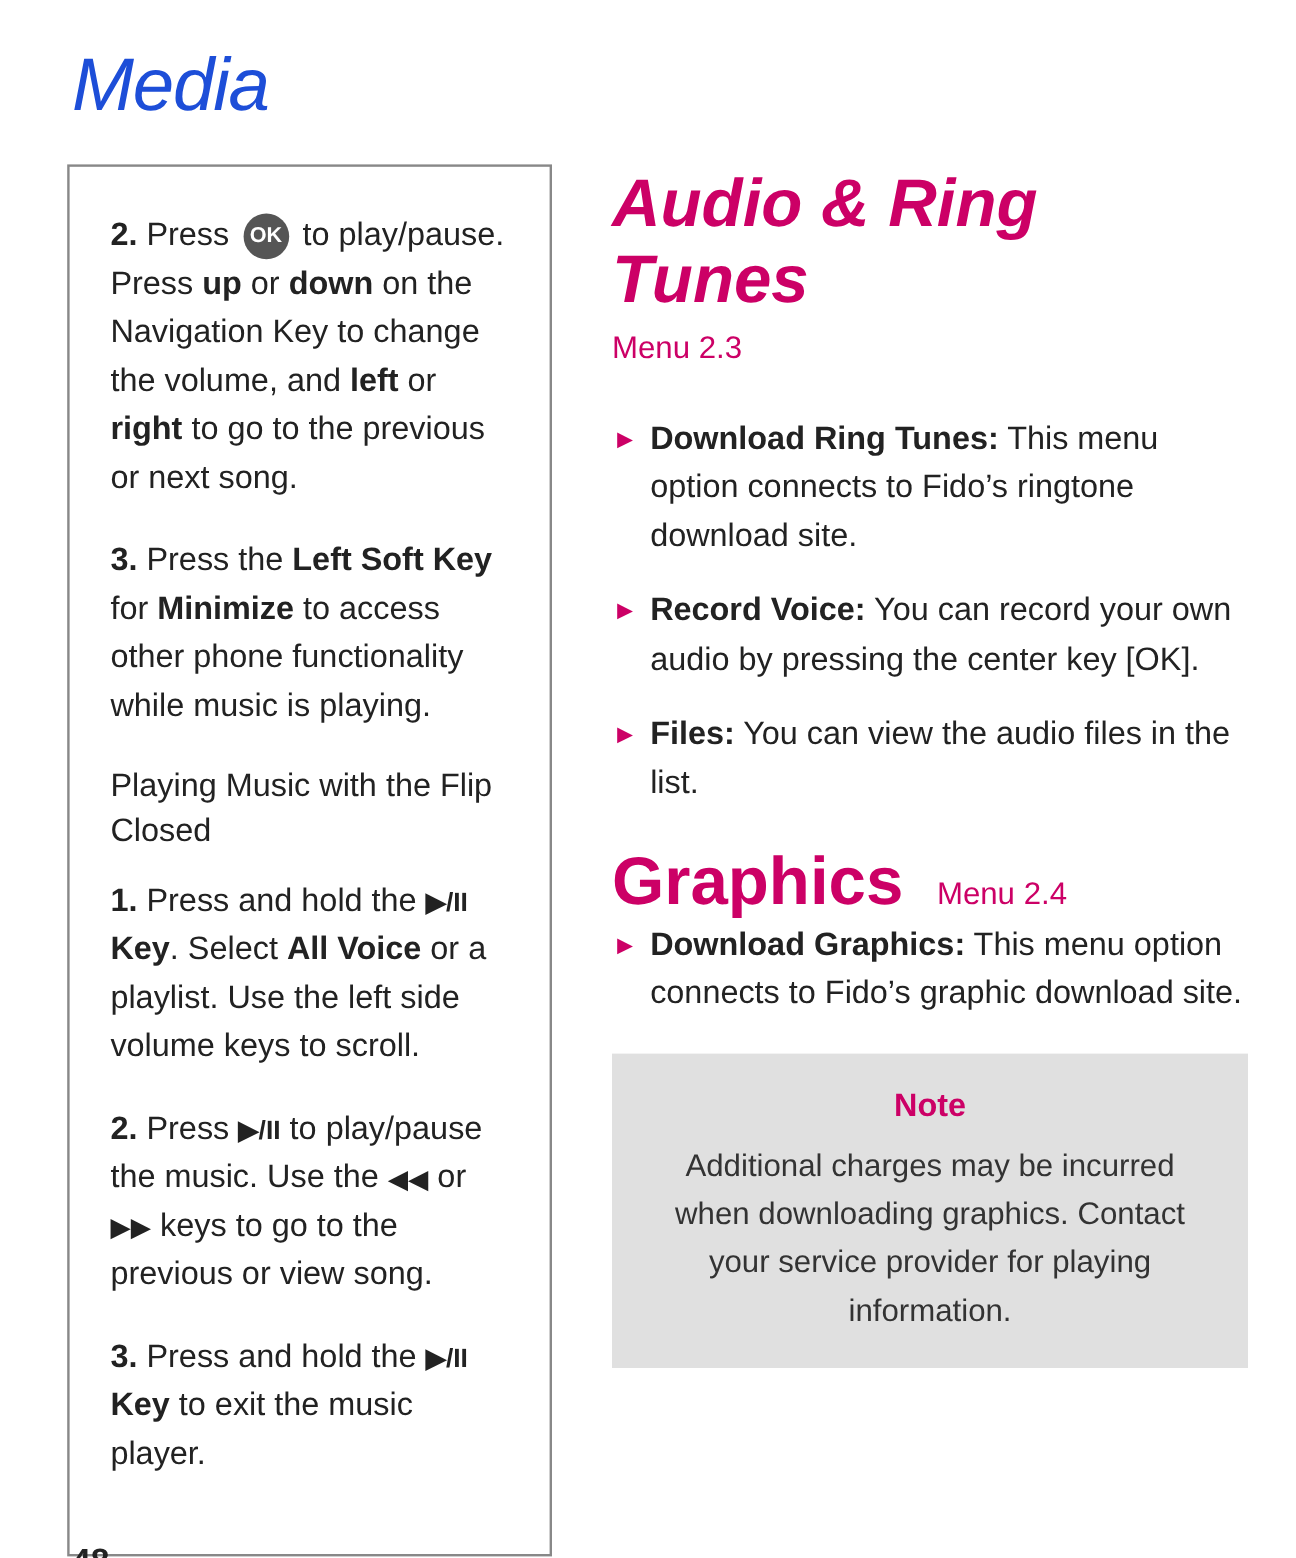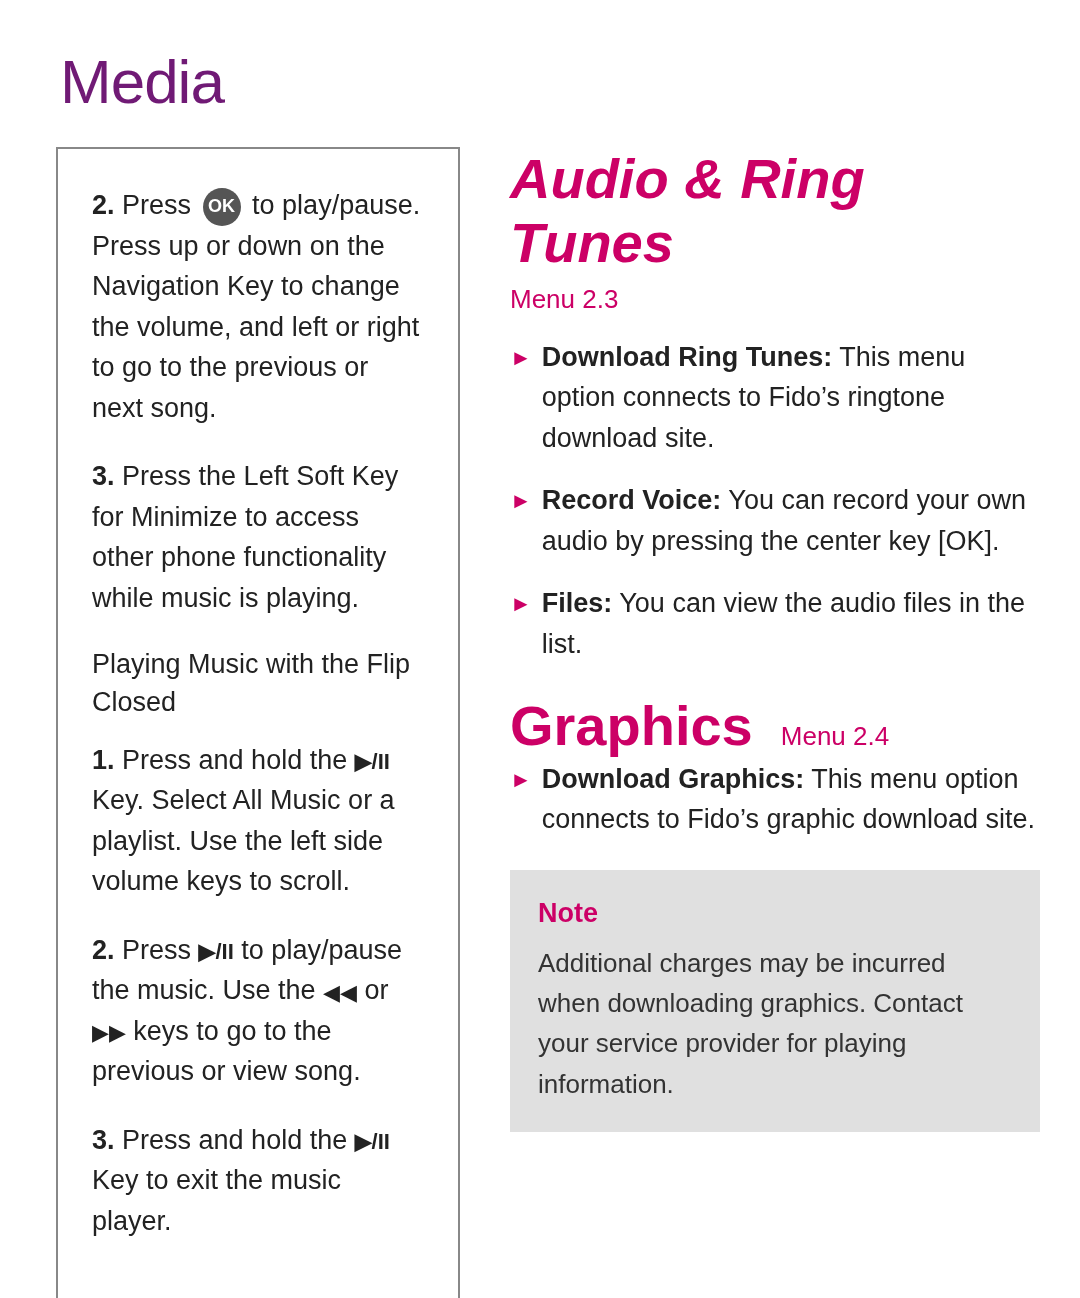--- a/index.html
+++ b/index.html
@@ -10,23 +10,24 @@
       background: #ffffff;
       font-family: 'Arial', sans-serif;
       font-size: 28px;
       color: #222;
       position: relative;
     }
 
     .page-title {
       font-size: 62px;
       font-weight: 300;
-      color: #701a75;
-      padding: 46px 0 30px 60px;
+      color: #1d4ed8;
+      padding: 36px 0 30px 60px;
       letter-spacing: -1px;
+      font-style: italic;
     }
 
     .content-wrapper {
       display: flex;
       flex-direction: row;
       gap: 0;
       padding: 0 0 40px 0;
     }
 
     
@@ -46,21 +47,21 @@
       margin-bottom: 28px;
       line-height: 1.5;
       font-size: 27px;
     }
 
     .step-number {
       font-weight: 700;
     }
 
     .step-item b {
-      font-weight: 400;
+      font-weight: 700;
     }
 
     .ok-icon {
       display: inline-flex;
       align-items: center;
       justify-content: center;
       width: 38px;
       height: 38px;
       background: #555;
       border-radius: 50%;
@@ -120,21 +121,21 @@
       color: #cc0066;
       line-height: 1.15;
       margin-bottom: 8px;
       font-style: italic;
     }
 
     .menu-label {
       font-size: 26px;
       color: #cc0066;
       font-weight: 400;
-      margin-bottom: 22px;
+      margin-bottom: 40px;
     }
 
     .bullet-list {
       list-style: none;
       margin-bottom: 30px;
     }
 
     .bullet-list li {
       display: flex;
       align-items: flex-start;
@@ -171,20 +172,21 @@
 
     .graphics-menu {
       font-size: 26px;
       color: #cc0066;
     }
 
     .note-box {
       background: #e0e0e0;
       padding: 28px 28px;
       margin-top: 28px;
+      text-align: center;
     }
 
     .note-title {
       font-size: 27px;
       font-weight: 700;
       color: #cc0066;
       margin-bottom: 14px;
     }
 
     .note-text {
@@ -213,21 +215,21 @@
 
       <div class="step-item">
         <span class="step-number">3.</span>
         <span>Press the </span><b>Left Soft Key</b><span> for </span><b>Minimize</b><span> to access other phone functionality while music is playing.</span>
       </div>
 
       <div class="section-heading">Playing Music with the Flip Closed</div>
 
       <div class="step-item">
         <span class="step-number">1.</span>
-        <span>Press and hold the </span><span class="play-pause-icon">▶/II</span><span> </span><b>Key</b><span>. Select </span><b>All Music</b><span> or a playlist. Use the left side volume keys to scroll.</span>
+        <span>Press and hold the </span><span class="play-pause-icon">▶/II</span><span> </span><b>Key</b><span>. Select </span><b>All Voice</b><span> or a playlist. Use the left side volume keys to scroll.</span>
       </div>
 
       <div class="step-item">
         <span class="step-number">2.</span>
         <span>Press </span><span class="play-pause-icon">▶/II</span><span> to play/pause the music. Use the </span><span class="rewind-icon">◀◀</span>
         <span>or</span>
         <br><span class="ff-icon">▶▶</span><span> keys to go to the previous or view song.</span>
       </div>
 
       <div class="step-item">

